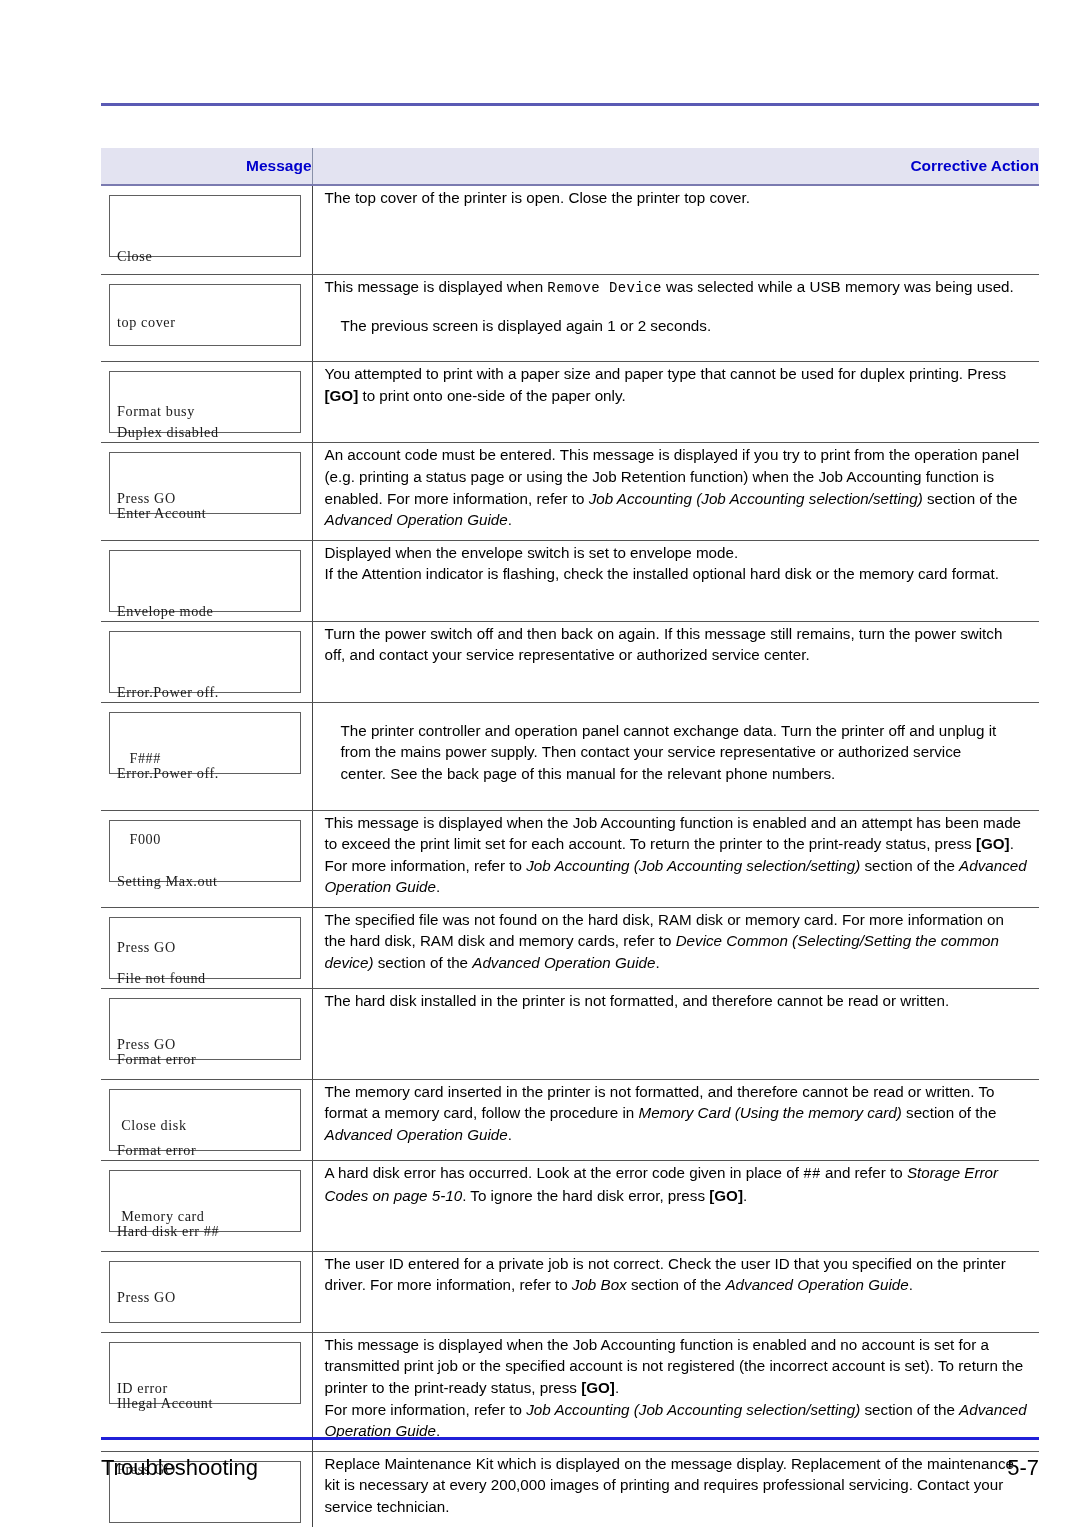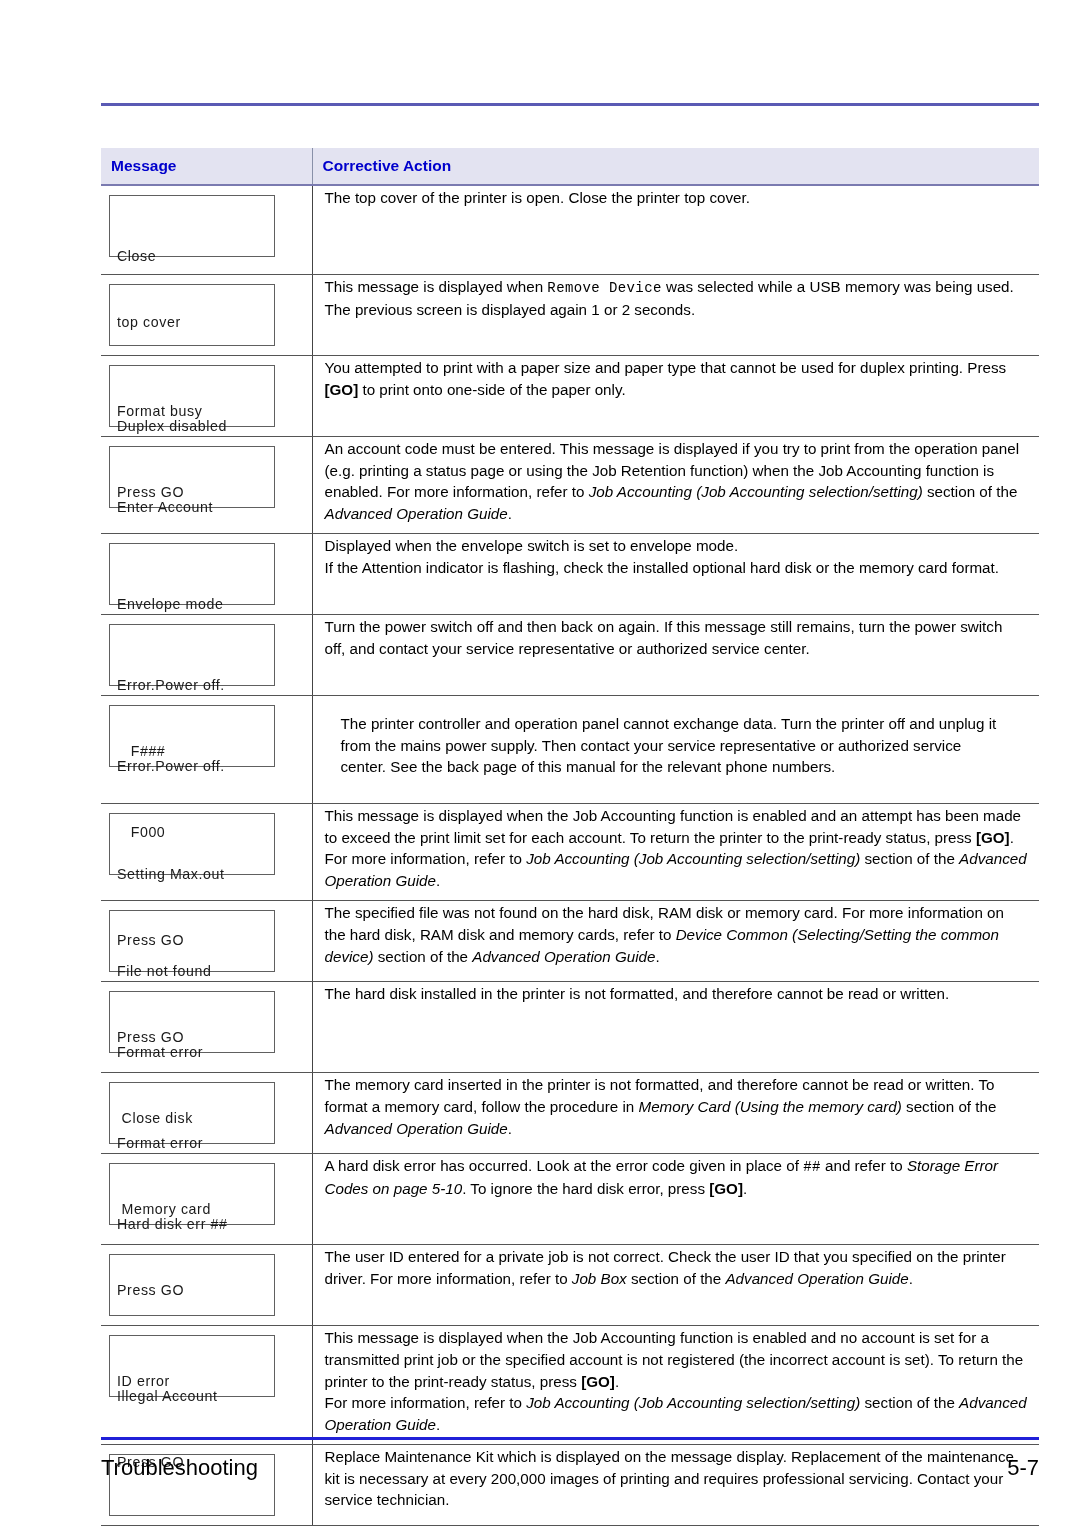--- a/index.html
+++ b/index.html
@@ -65,21 +65,21 @@
     table-layout: fixed;
   }
   .tbl col.c1 { width: 211px; }
   .tbl col.c2 { width: 727px; }
 
   .tbl th {
     background: #e3e3f1;
     color: #0000cc;
     font-size: 15.5px;
     font-weight: bold;
-    text-align: left;
+    text-align: right;
     padding: 9px 0 9px 10px;
     vertical-align: middle;
     border-bottom: 2px solid #7a7ab0;
   }
   .tbl th.h2 {
     border-left: 1px solid #8890a8;
   }
 
   .tbl td {
     vertical-align: top;
@@ -93,23 +93,23 @@
     border-left: 1.5px solid #444444;
     padding: 1px 12px 9px 12px;
     font-size: 15.2px;
     line-height: 1.42;
   }
 
   
   .lcd {
     border: 1.6px solid #606060;
     box-sizing: border-box;
-    width: 166px;
+    width: 192px;
     padding: 5px 6px 20px 7px;
-    font-family: Liberation Sans, sans-serif;
+    font-family: Liberation Serif, serif;
     font-size: 14.2px;
     line-height: 1.55;
     letter-spacing: 0.6px;
     white-space: pre;
     color: #1a1a1a;
     background: #ffffff;
   }
   .lcd .ln {
     display: block;
     min-height: 22px;
@@ -158,21 +158,21 @@
 
       <tr>
         <td class="msg">
           <div class="lcd" style="height:62px">
             <span class="ln"></span>
             <span class="ln">Format busy</span>
           </div>
         </td>
         <td class="act">
           <p style="margin:0"><span>This message is displayed when </span><span class="mono">Remove Device</span><span> was selected while a USB memory was being used.</span></p>
-          <p style="margin:0">The previous screen is displayed again 1 or 2 seconds.</p>
+          <p style="margin:16px">The previous screen is displayed again 1 or 2 seconds.</p>
         </td>
       </tr>
 
       <tr>
         <td class="msg">
           <div class="lcd" style="height:62px">
             <span class="ln">Duplex disabled</span>
             <span class="ln">Press GO</span>
           </div>
         </td>

